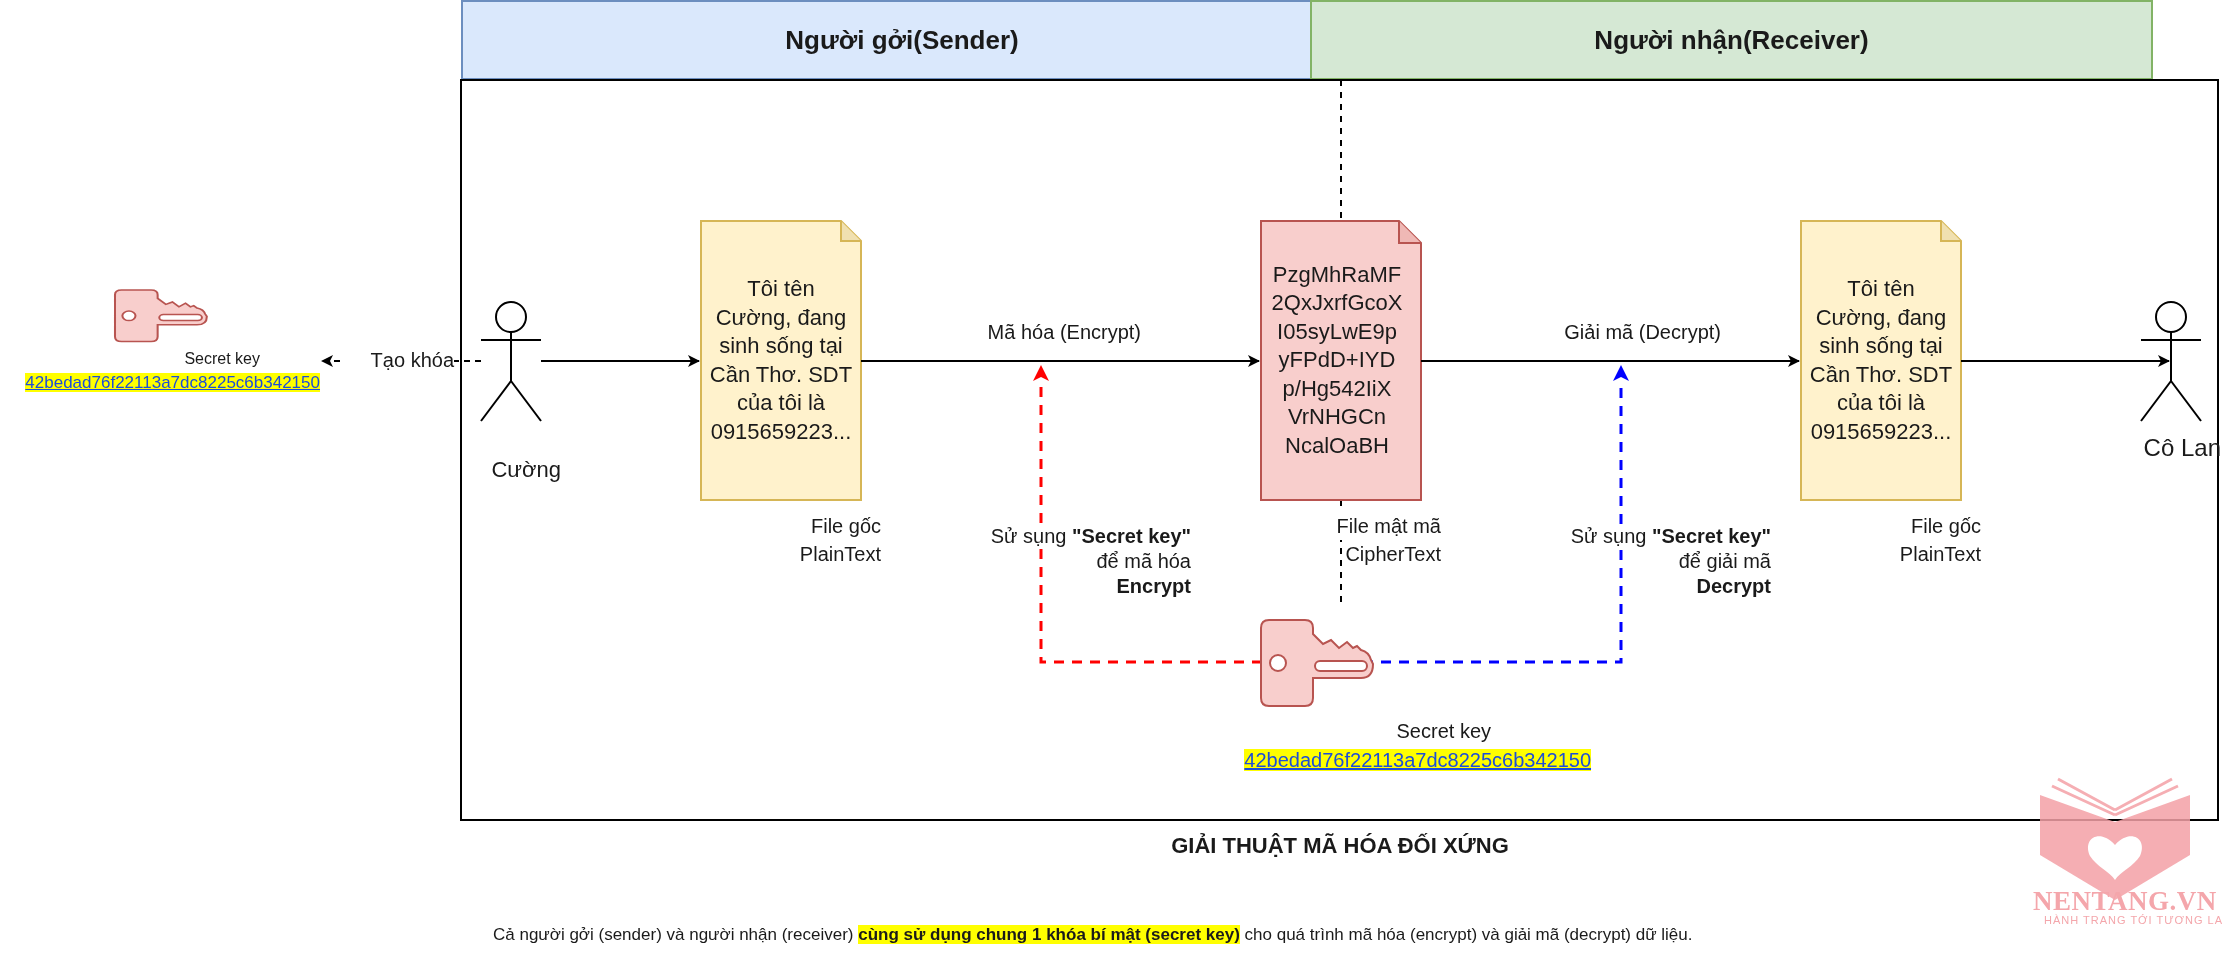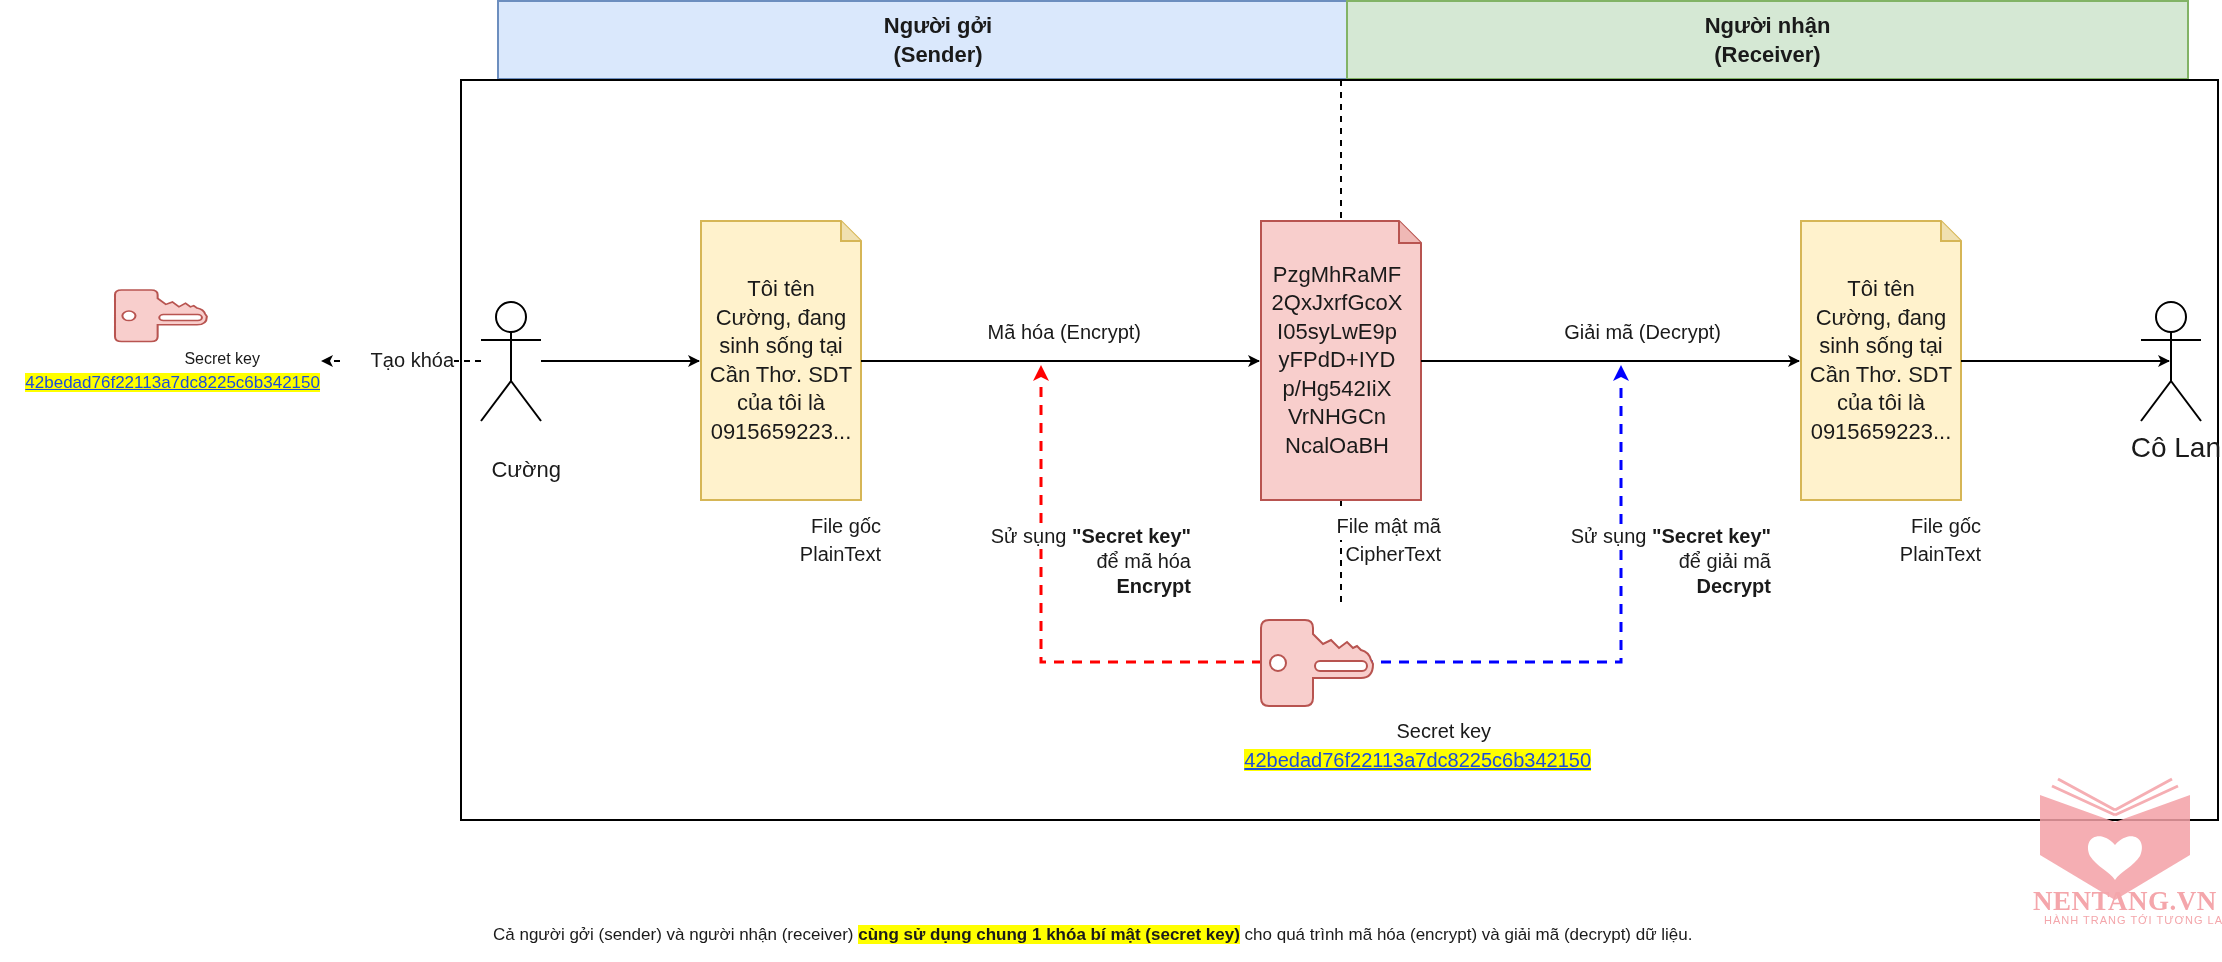--- a/index.html
+++ b/index.html
@@ -1,22 +1,22 @@
 <!DOCTYPE html>
 <html><head>
 <meta charset="utf-8">
 <style>
   html, body { margin: 0; padding: 0; background: #ffffff; }
   body { width: 2222px; height: 962px; position: relative; overflow: hidden;
          font-family: "Liberation Sans", sans-serif; color: #1a1a1a; }
   svg.canvas { position: absolute; left: 0; top: 0; }
   .lbl { position: absolute; text-align: right; font-size: 20px; line-height: 28px; white-space: nowrap; }
   .hdr { position: absolute; top: 0; height: 80px; box-sizing: border-box;
-         display: flex; flex-direction: column; align-items: center; justify-content: center;
-         font-weight: bold; font-size: 22px; line-height: 29px; font-family: "Liberation Sans", sans-serif; margin-left: 36px; }
+         display: flex; flex-direction: row; align-items: center; justify-content: center;
+         font-weight: bold; font-size: 26px; line-height: 29px; font-family: "Liberation Sans", sans-serif; }
   .hdr-sender { left: 461px; width: 880px; background: #dae8fc; border: 2px solid #6c8ebf; border-right: none; }
   .hdr-receiver { left: 1310px; width: 843px; background: #d5e8d4; border: 2px solid #82b366; }
   .doc-text { position: absolute; display: flex; flex-direction: column; justify-content: center;
               align-items: center; text-align: center; font-size: 22px; line-height: 28.5px; }
   .hl { background: #ffff00; color: #1d4ed8; text-decoration: underline; }
   .title { position: absolute; left: 1000px; width: 680px; top: 832px; text-align: center;
            font-weight: bold; font-size: 22px; line-height: 28px; }
   .caption { position: absolute; left: 493px; top: 921px; font-size: 17px; line-height: 28px; white-space: nowrap; }
   .caption .strong { background: #ffff00; font-weight: bold; }
   .wm-brand { position: absolute; left: 2028px; top: 886px; width: 194px; text-align: center;
@@ -111,21 +111,21 @@
   </g>
 </svg>
 
 <div class="lbl" style="left:60px; width:200px; top:349px; font-size:16px; line-height:20px;">Secret key</div>
 <div class="lbl" style="left:0px; width:320px; top:373px; font-size:17px; line-height:20px;">
   <span class="hl">42bedad76f22113a7dc8225c6b342150</span>
 </div>
 <div class="lbl" style="left:354px; width:100px; top:346px; background:#fff;">Tạo khóa</div>
 
 <div class="lbl" style="left:461px; width:100px; top:456px; font-size:22px;">Cường</div>
-<div class="lbl" style="left:2121px; width:100px; top:434px; font-size:28px;">Cô Lan</div>
+<div class="lbl" style="left:2121px; width:100px; top:434px; font-size:24px;">Cô Lan</div>
 
 <div class="doc-text" style="left:701px; width:160px; top:221px; height:279px;">
   <span>Tôi tên</span>
   <span>Cường, đang</span>
   <span>sinh sống tại</span>
   <span>Cần Thơ. SDT</span>
   <span>của tôi là</span>
   <span>0915659223...</span>
 </div>
 <div class="lbl" style="left:681px; width:200px; top:512px;">
@@ -174,20 +174,21 @@
   <div style="background:#fff; display:inline-block;">để giải mã</div><br>
   <div style="background:#fff; display:inline-block; font-weight:bold;">Decrypt</div>
 </div>
 
 <div class="lbl" style="left:1191px; width:300px; top:717px;">Secret key</div>
 <div class="lbl" style="left:1091px; width:500px; top:746px;">
   <span class="hl">42bedad76f22113a7dc8225c6b342150</span>
 </div>
 
 <div class="title">
+  <div>GIẢI THUẬT MÃ HÓA ĐỐI XỨNG</div>
 </div>
 
 <div class="wm-brand">NENTANG.VN</div>
 <div class="wm-tag">HÀNH TRANG TỚI TƯƠNG LAI</div>
 
 <div class="caption">
   <span>Cả người gởi (sender) và người nhận (receiver) </span><span class="strong">cùng sử dụng chung 1 khóa bí mật (secret key)</span><span> cho quá trình mã hóa (encrypt) và giải mã (decrypt) dữ liệu.</span>
 </div>
 
 </body></html>

